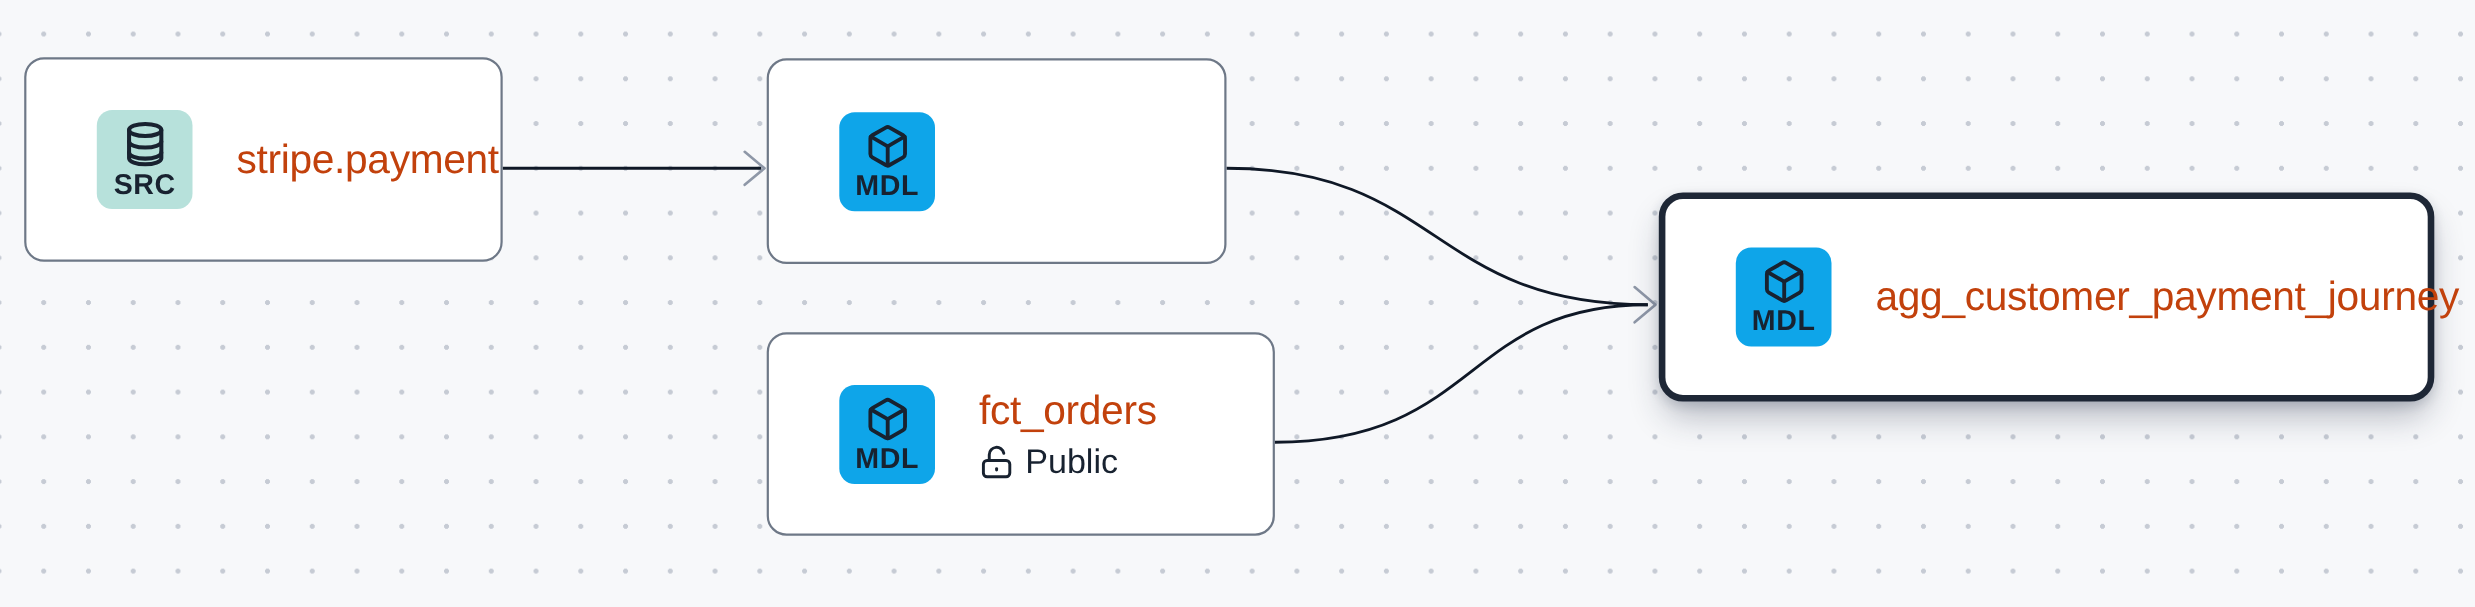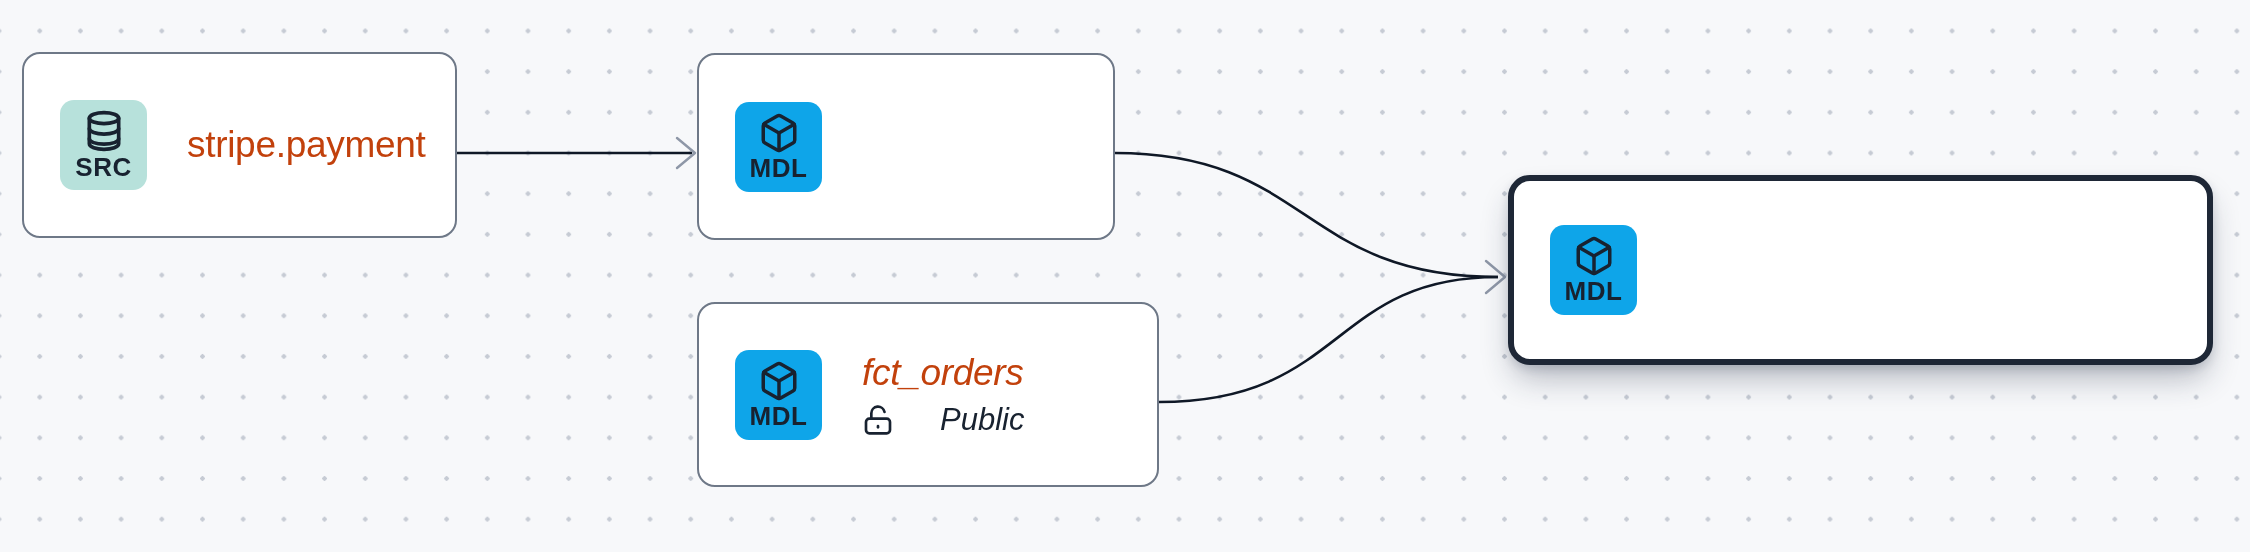--- a/index.html
+++ b/index.html
@@ -32,35 +32,36 @@
   }
   .n1{left:22px;top:52px;width:435px;height:186px;}
   .n2{left:697px;top:53px;width:418px;height:187px;}
   .n3{left:697px;top:302px;width:462px;height:185px;}
   .n4{left:1508px;top:175px;width:705px;height:190px;}
 
   .tile{
     flex:0 0 auto;width:87px;height:90px;border-radius:14px;
     display:flex;flex-direction:column;align-items:center;justify-content:center;
     color:#182230;
+    margin-left:28px;
   }
   .tile.src{background:#b7e1db;}
   .tile.mdl{background:#0ea5e9;}
   .tile svg{display:block;}
   .tile-label{
     font-size:26px;line-height:28px;font-weight:600;letter-spacing:.5px;color:#182230;
   }
   .nlabel{
     font-size:37px;letter-spacing:-.3px;color:#c2410c;white-space:nowrap;
   }
-  .ncol{display:flex;flex-direction:column;justify-content:center;font-style:italic;}
+  .ncol{display:flex;flex-direction:column;justify-content:center;}
   .access{
     display:flex;align-items:center;gap:10px;margin-top:8px;color:#182230;
   }
-  .access-label{font-size:31px;color:#182230;margin-left:36px;}
+  .access-label{font-size:31px;color:#182230;}
 </style>
 </head>
 <body>
 
 <div class="canvas">
 
   <svg class="edges" width="2250" height="552" viewBox="0 0 2250 552">
     <path class="edge" d="M457 153 H692"></path>
     <polyline class="arrowhead" points="677,138 695,153 677,168"></polyline>
     <path class="edge" d="M1115 153 C1310 153 1300 277 1498 277"></path>
@@ -116,15 +117,16 @@
 
   <div class="node n4 selected">
     <div class="tile mdl">
       <svg width="42" height="42" viewBox="0 0 24 24" fill="none" stroke="#182230" stroke-width="2" stroke-linecap="round" stroke-linejoin="round">
         <path d="M21 8a2 2 0 0 0-1-1.73l-7-4a2 2 0 0 0-2 0l-7 4A2 2 0 0 0 3 8v8a2 2 0 0 0 1 1.73l7 4a2 2 0 0 0 2 0l7-4A2 2 0 0 0 21 16Z"></path>
         <path d="m3.3 7 8.7 5 8.7-5"></path>
         <path d="M12 22V12"></path>
       </svg>
       <span class="tile-label">MDL</span>
     </div>
+    <div class="nlabel">agg_customer_payment_journey</div>
   </div>
 
 </div>
 
 </body></html>

